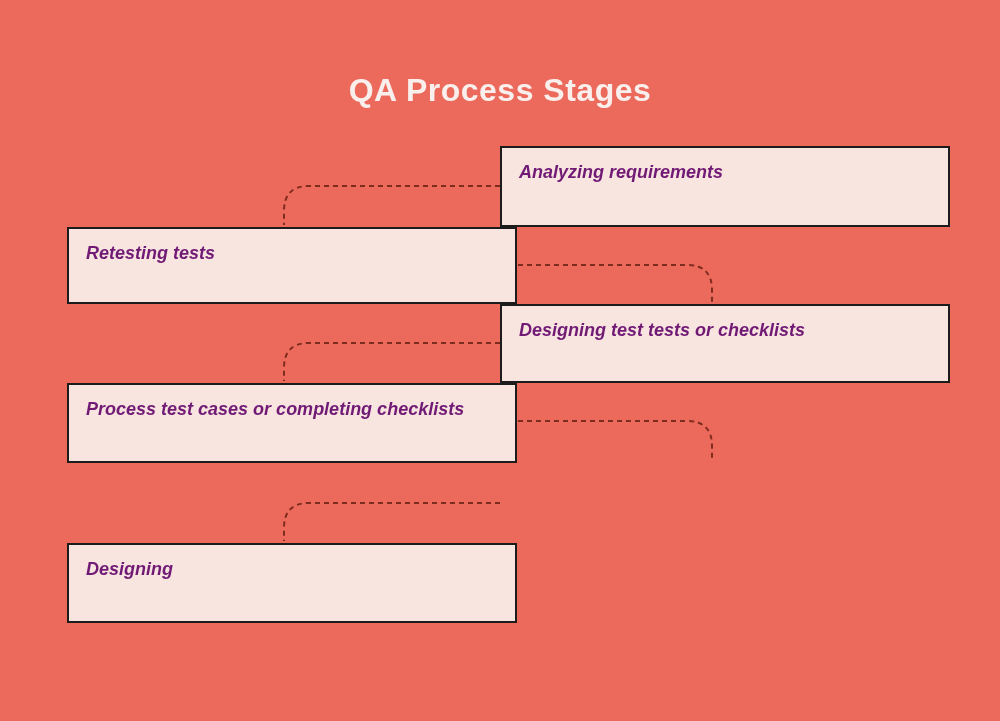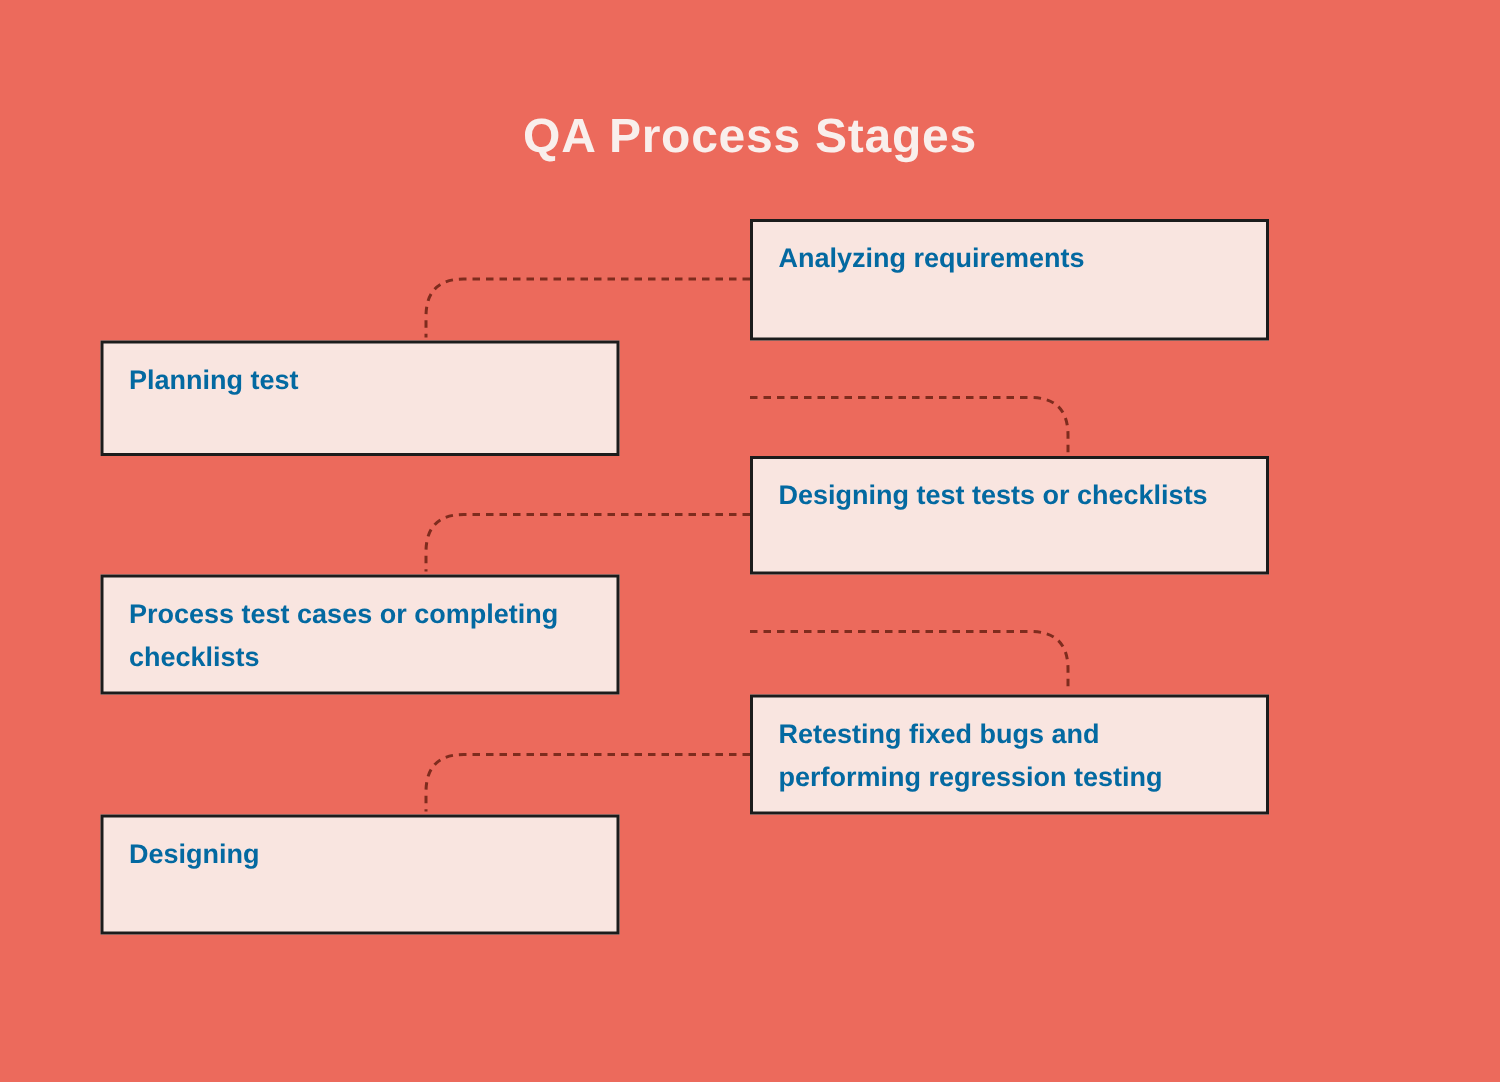--- a/index.html
+++ b/index.html
@@ -22,28 +22,29 @@
     text-align: center;
     font-size: 32px;
     font-weight: 700;
     color: #f9efec;
     letter-spacing: 0.5px;
     margin-top: 20px;
   }
   .stage-box {
     position: absolute;
     box-sizing: border-box;
-    width: 346px;
+    width: 450px;
     background: #f9e5e0;
     border: 2px solid #1c1c1c;
     padding: 10px 30px 10px 17px;
     font-size: 18px;
     font-weight: 700;
     line-height: 29px;
-    color: #0369a1;
+    color: #701a75;
+    font-style: italic;
   }
   .side-left  { left: 67px; }
   .side-right { left: 500px; }
   .box-1 { top: 146px; height: 81px; }
   .box-2 { top: 227px; height: 77px; }
   .box-3 { top: 304px; height: 79px; }
   .box-4 { top: 383px; height: 80px; }
   .box-5 { top: 463px; height: 80px; }
   .box-6 { top: 543px; height: 80px; }
   .connectors {
@@ -74,32 +75,29 @@
     <path d="M500,343 H309 Q284,343 284,368 V381"></path>
     <path d="M500,421 H687 Q712,421 712,446 V461"></path>
     <path d="M500,503 H309 Q284,503 284,528 V541"></path>
   </svg>
 
   <div class="stage-box side-right box-1">
     <span>Analyzing requirements</span>
   </div>
 
   <div class="stage-box side-left box-2">
-    <span>Planning test</span>
+    <span>Retesting tests</span>
   </div>
 
   <div class="stage-box side-right box-3">
     <span>Designing test tests or checklists</span>
   </div>
 
   <div class="stage-box side-left box-4">
     <span>Process test cases or completing checklists</span>
   </div>
 
-  <div class="stage-box side-right box-5">
-    <span>Retesting fixed bugs and performing regression testing</span>
-  </div>
 
   <div class="stage-box side-left box-6">
     <span>Designing</span>
   </div>
 
 </div>
 
 </body></html>

